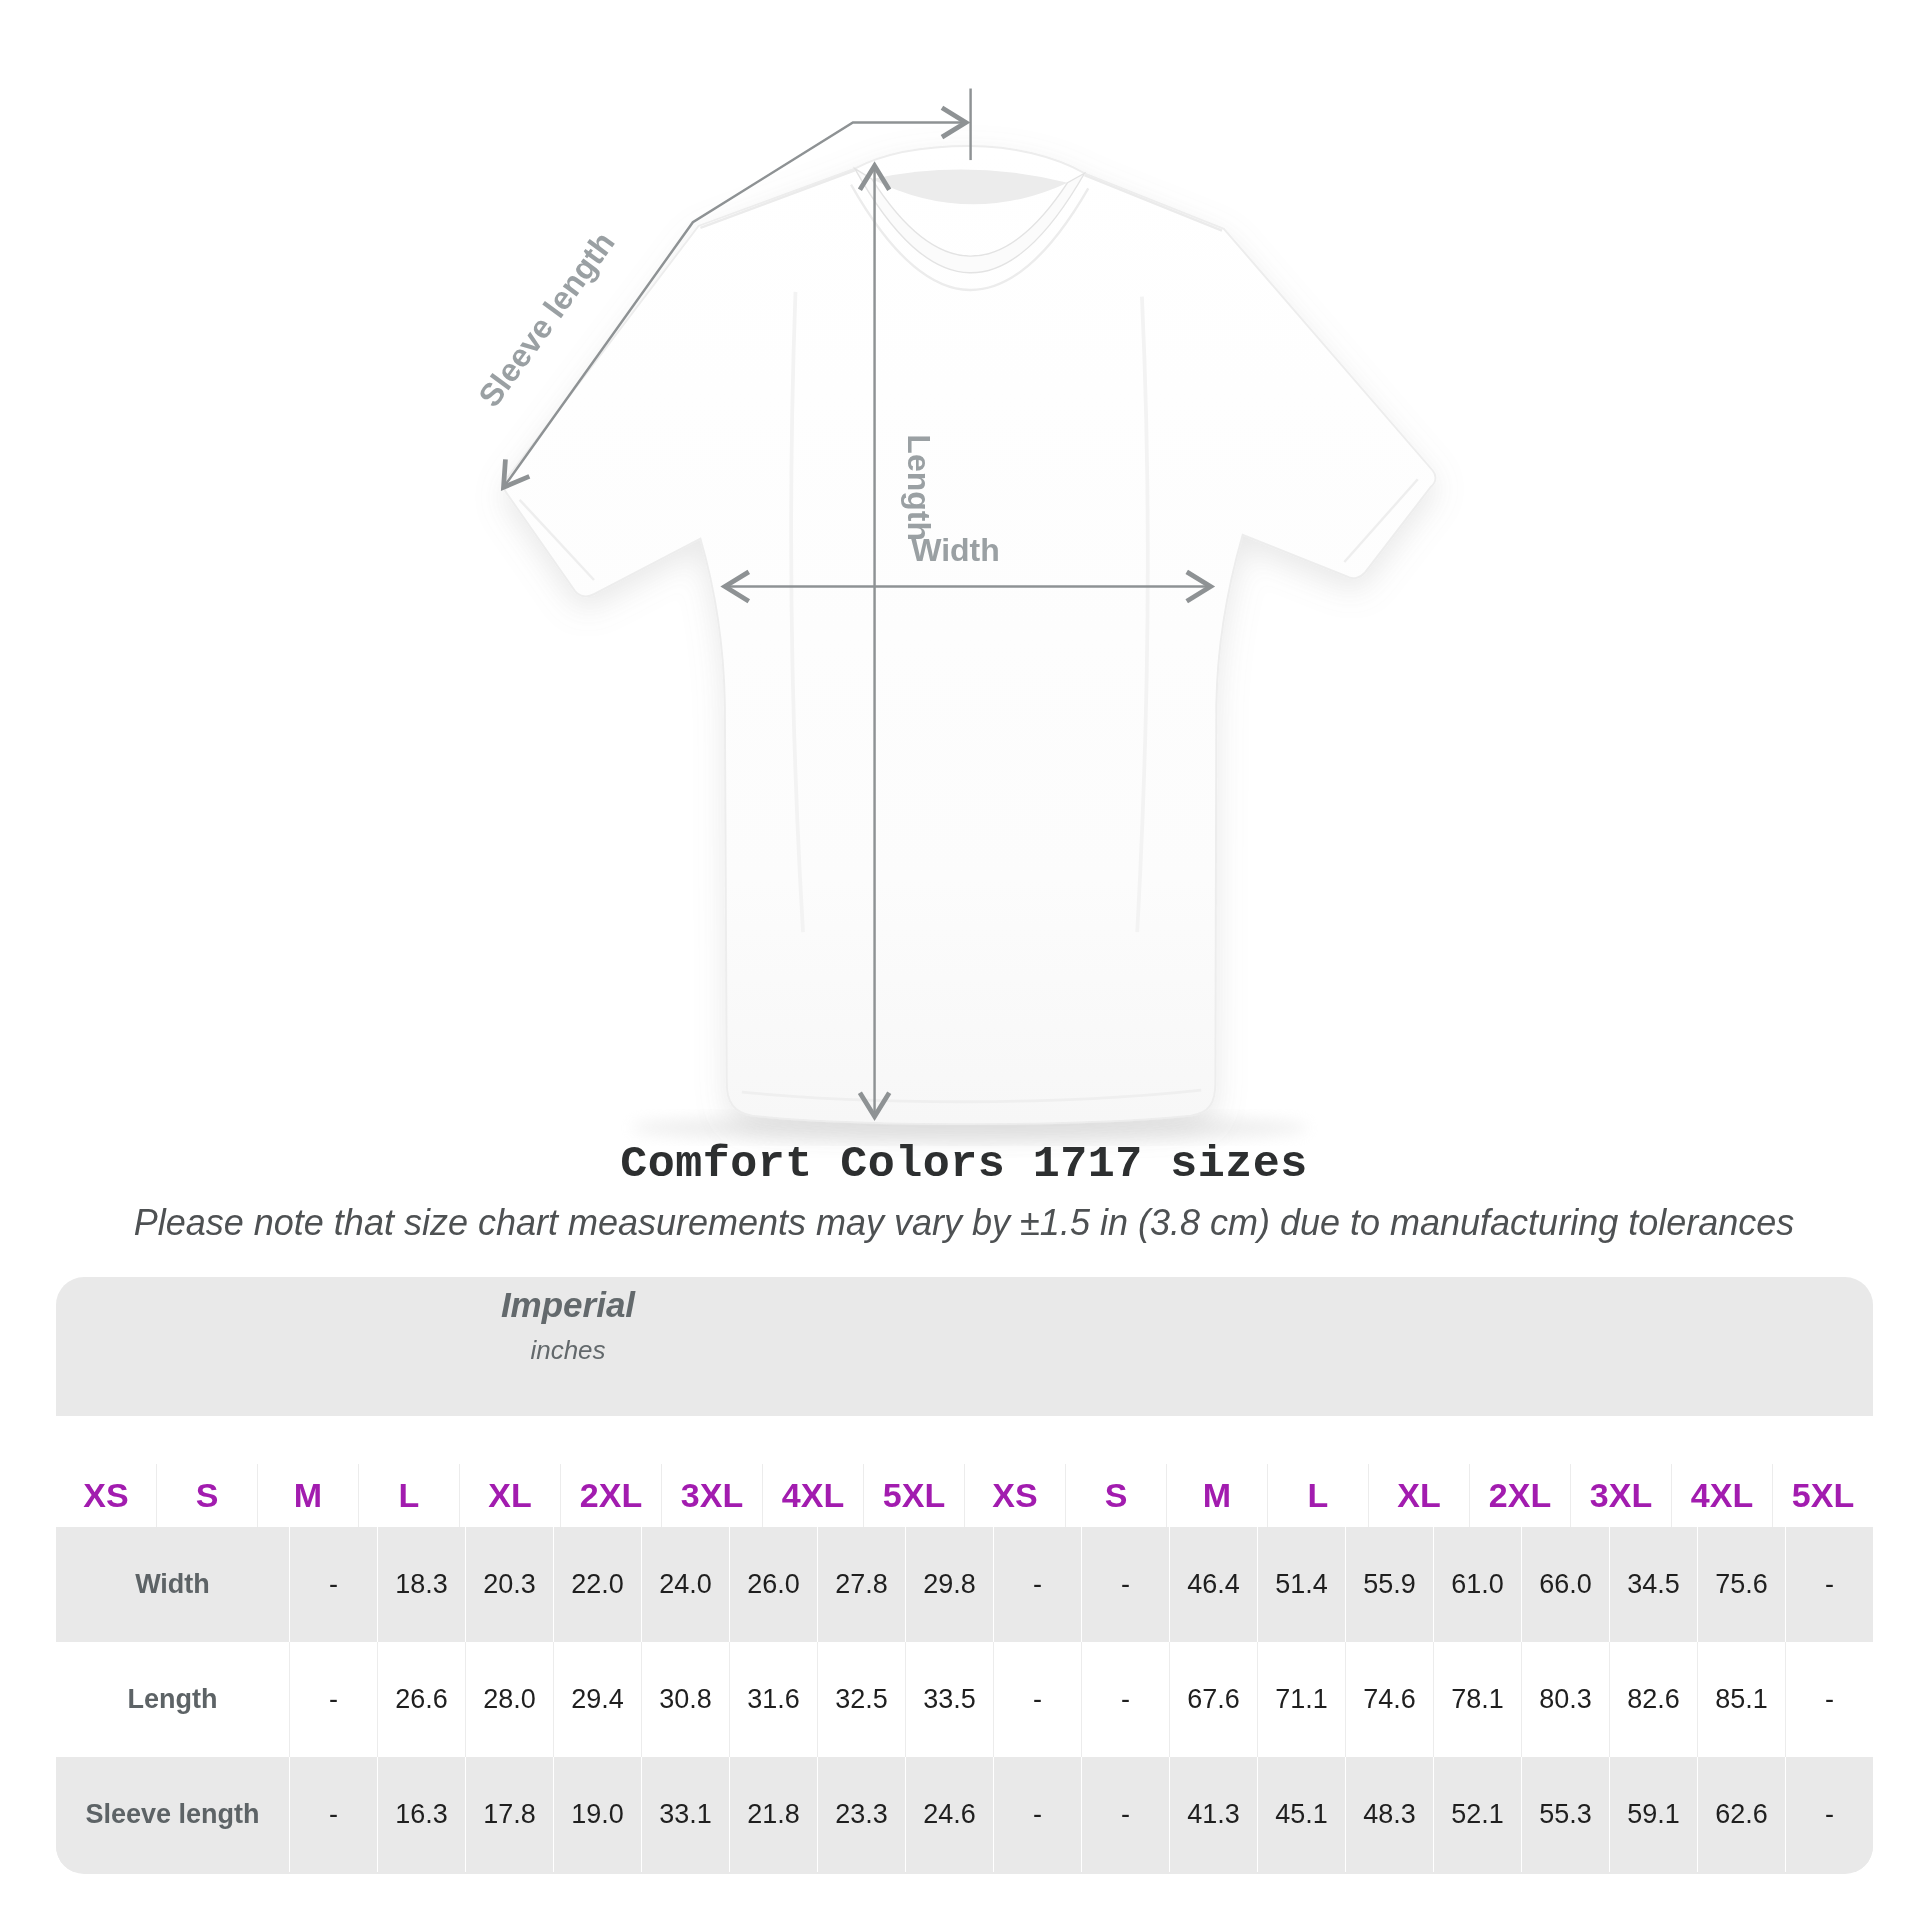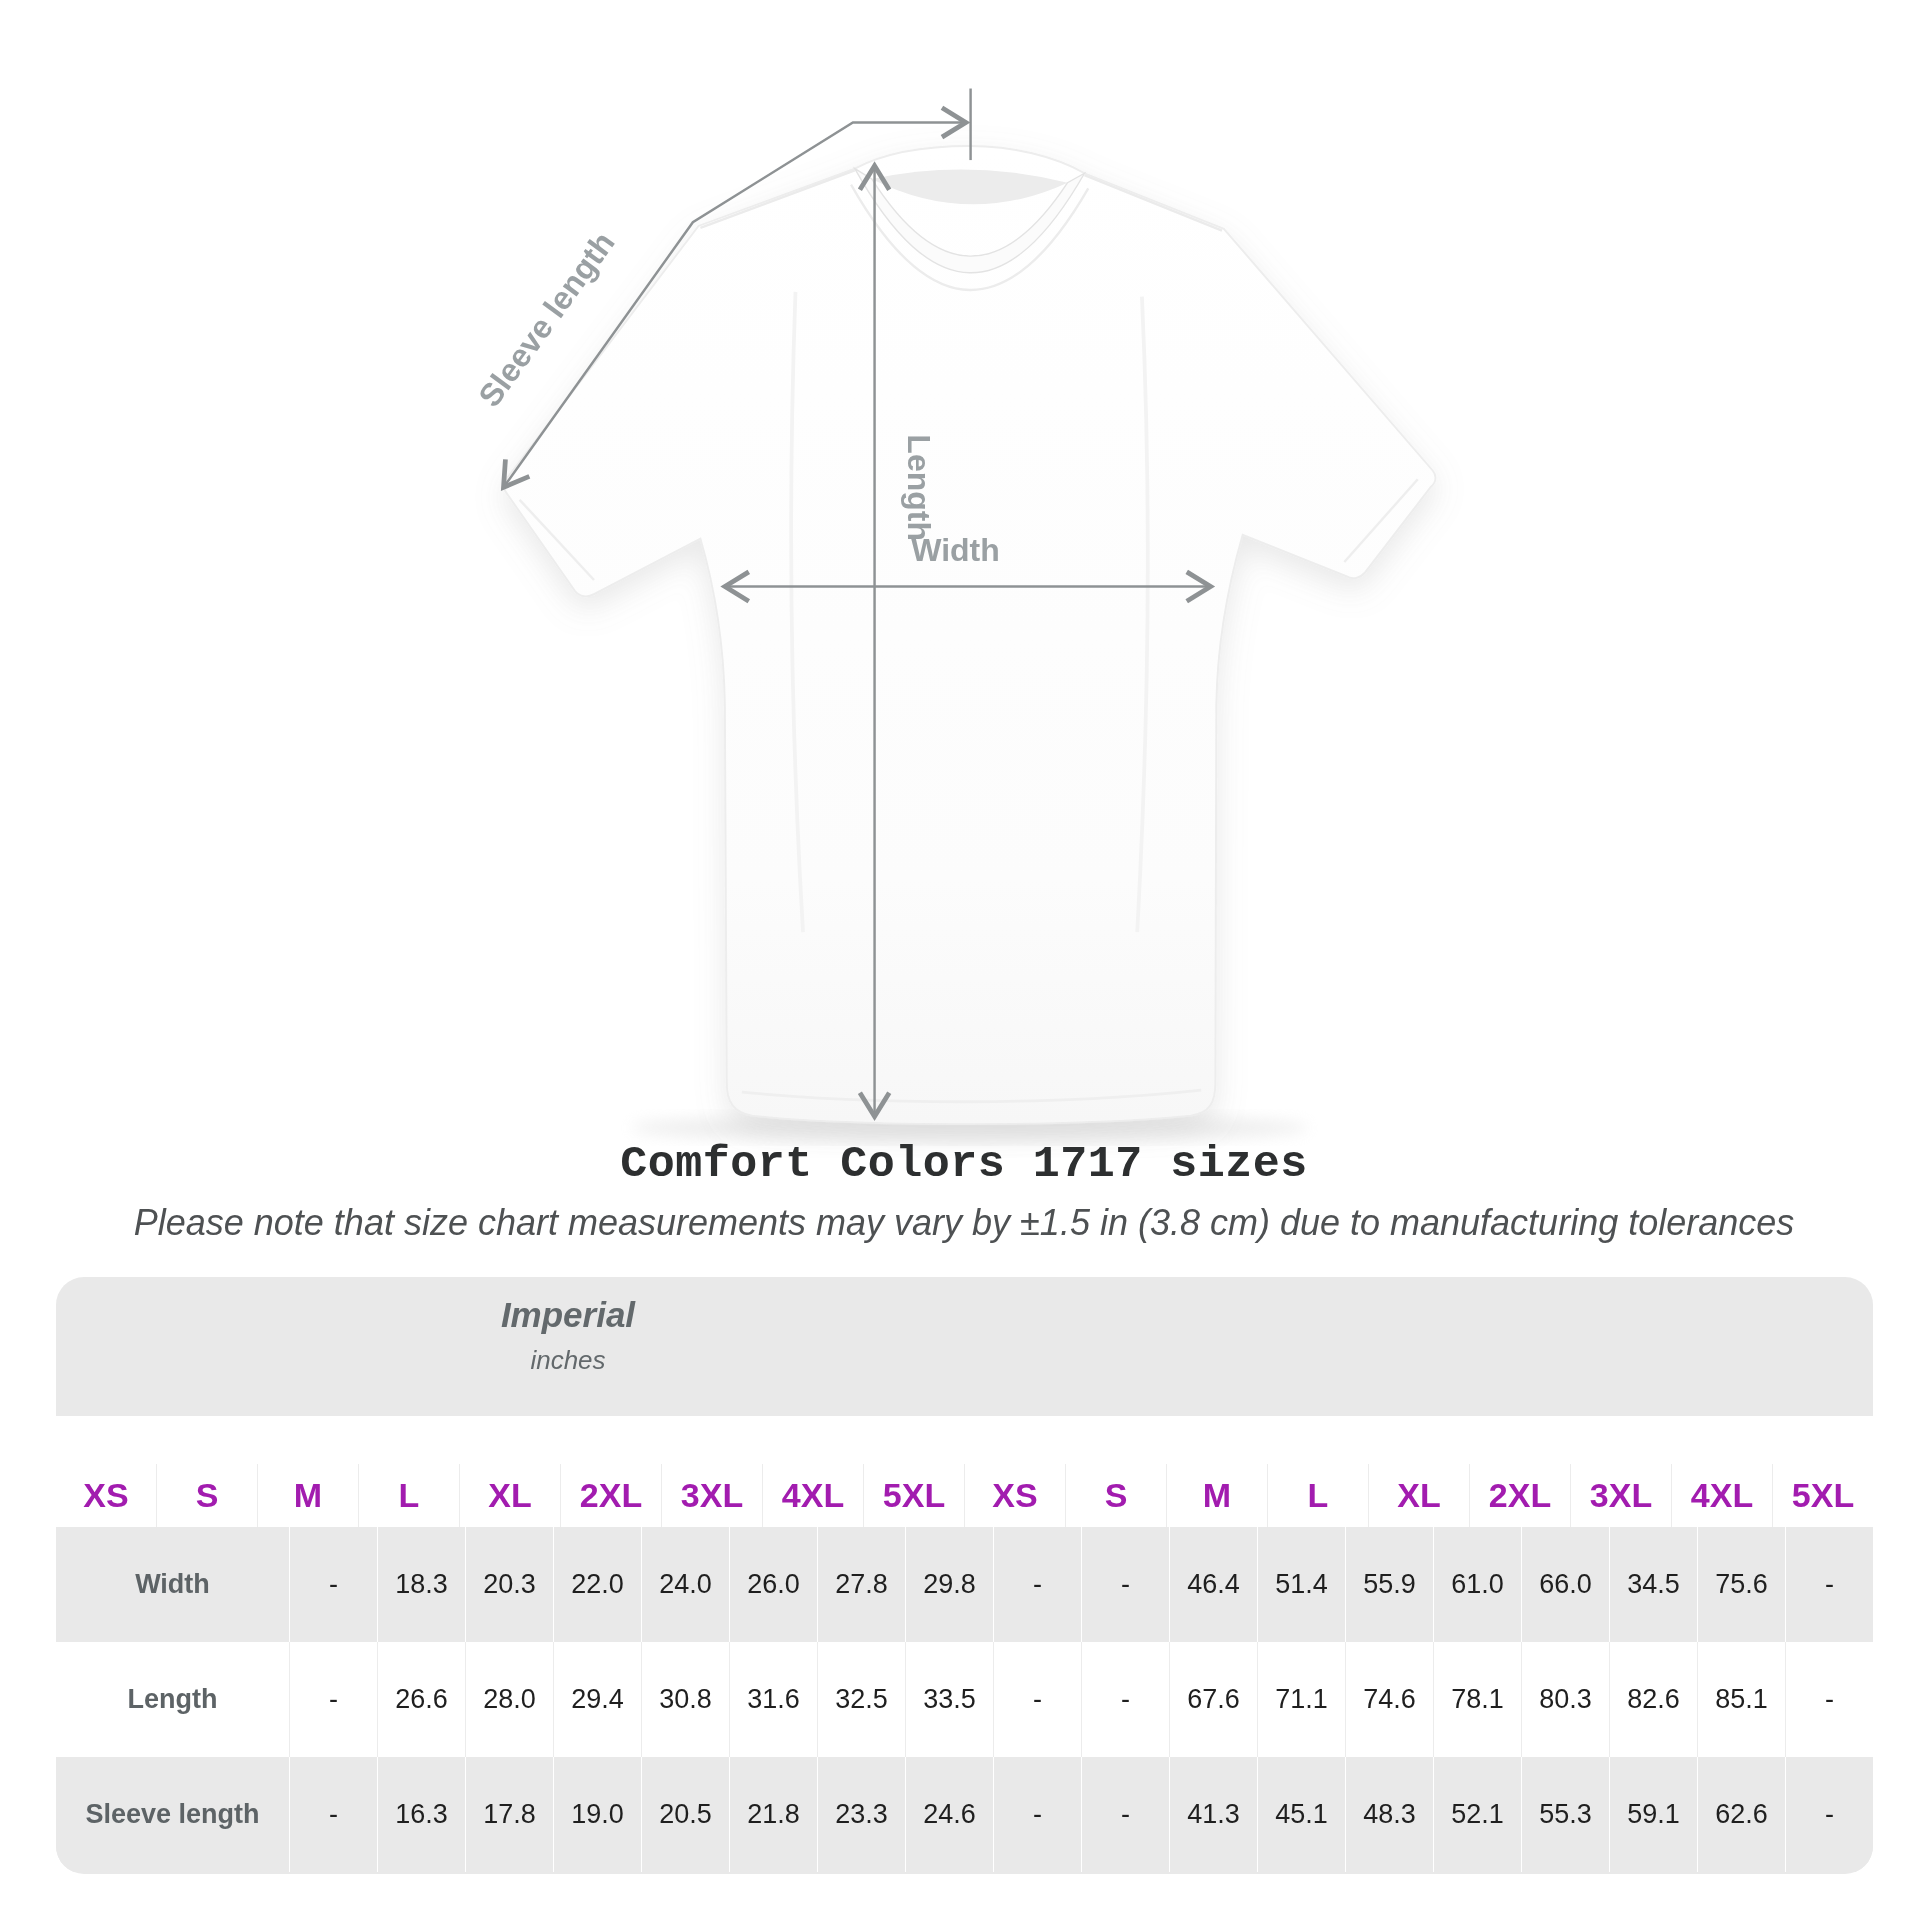--- a/index.html
+++ b/index.html
@@ -12,21 +12,21 @@
   
   .title{position:absolute;left:0;top:1139px;width:1928px;text-align:center;
          font-size:45px;font-weight:bold;color:#2d2f30;letter-spacing:0.5px;font-family:Liberation Mono, monospace;}
   .subtitle{position:absolute;left:0;top:1202px;width:1928px;text-align:center;
             font-style:italic;font-size:36px;color:#4e5153;}
 
   
   .size-table{position:absolute;left:56px;top:1277px;width:1817px;height:597px;
               background:#e9e9e9;border-radius:28px;overflow:hidden;}
   .group-row{display:flex;height:139px;}
-  .group-cell{display:flex;flex-direction:column;align-items:center;padding-top:18px;}
+  .group-cell{display:flex;flex-direction:column;align-items:center;padding-top:8px;}
   .g-imperial{flex:0 0 1024px;}
   .g-metric{flex:1 1 auto;}
   .group-name{font-size:35px;font-weight:bold;font-style:italic;color:#63696c;}
   .group-unit{font-size:26px;font-style:italic;color:#63696c;margin-top:10px;}
 
   .row{display:flex;align-items:stretch;}
   .row > * + *{border-left:1.9px solid var(--sep);}
   .row-white{--sep:#ececec;background:#ffffff;}
   .row-gray{--sep:#ffffff;background:#e9e9e9;}
   .header-row{height:111px;}
@@ -198,21 +198,21 @@
         <div class="cell value">85.1</div>
         <div class="cell value">-</div>
       </div>
 
     <div class="row data-row row-gray" data-row="2">
       <div class="cell label-cell">Sleeve length</div>
     <div class="cell value">-</div>
         <div class="cell value">16.3</div>
         <div class="cell value">17.8</div>
         <div class="cell value">19.0</div>
-        <div class="cell value">20.5</div>
+        <div class="cell value">33.1</div>
         <div class="cell value">21.8</div>
         <div class="cell value">23.3</div>
         <div class="cell value">24.6</div>
         <div class="cell value">-</div>
         <div class="cell value">-</div>
         <div class="cell value">41.3</div>
         <div class="cell value">45.1</div>
         <div class="cell value">48.3</div>
         <div class="cell value">52.1</div>
         <div class="cell value">55.3</div>

